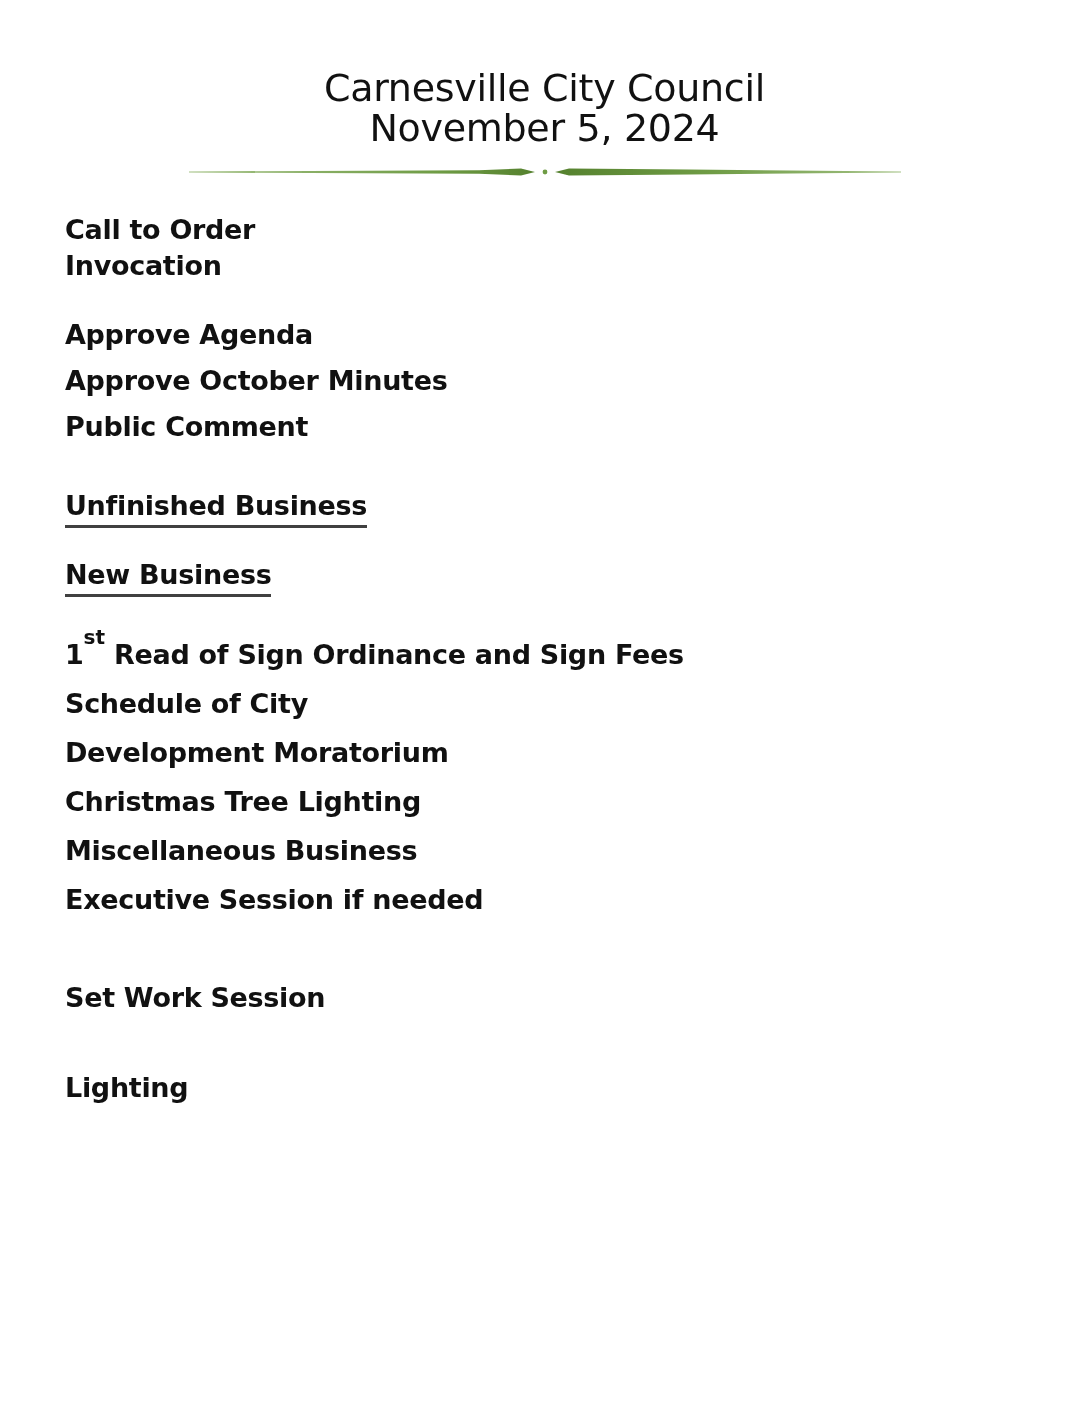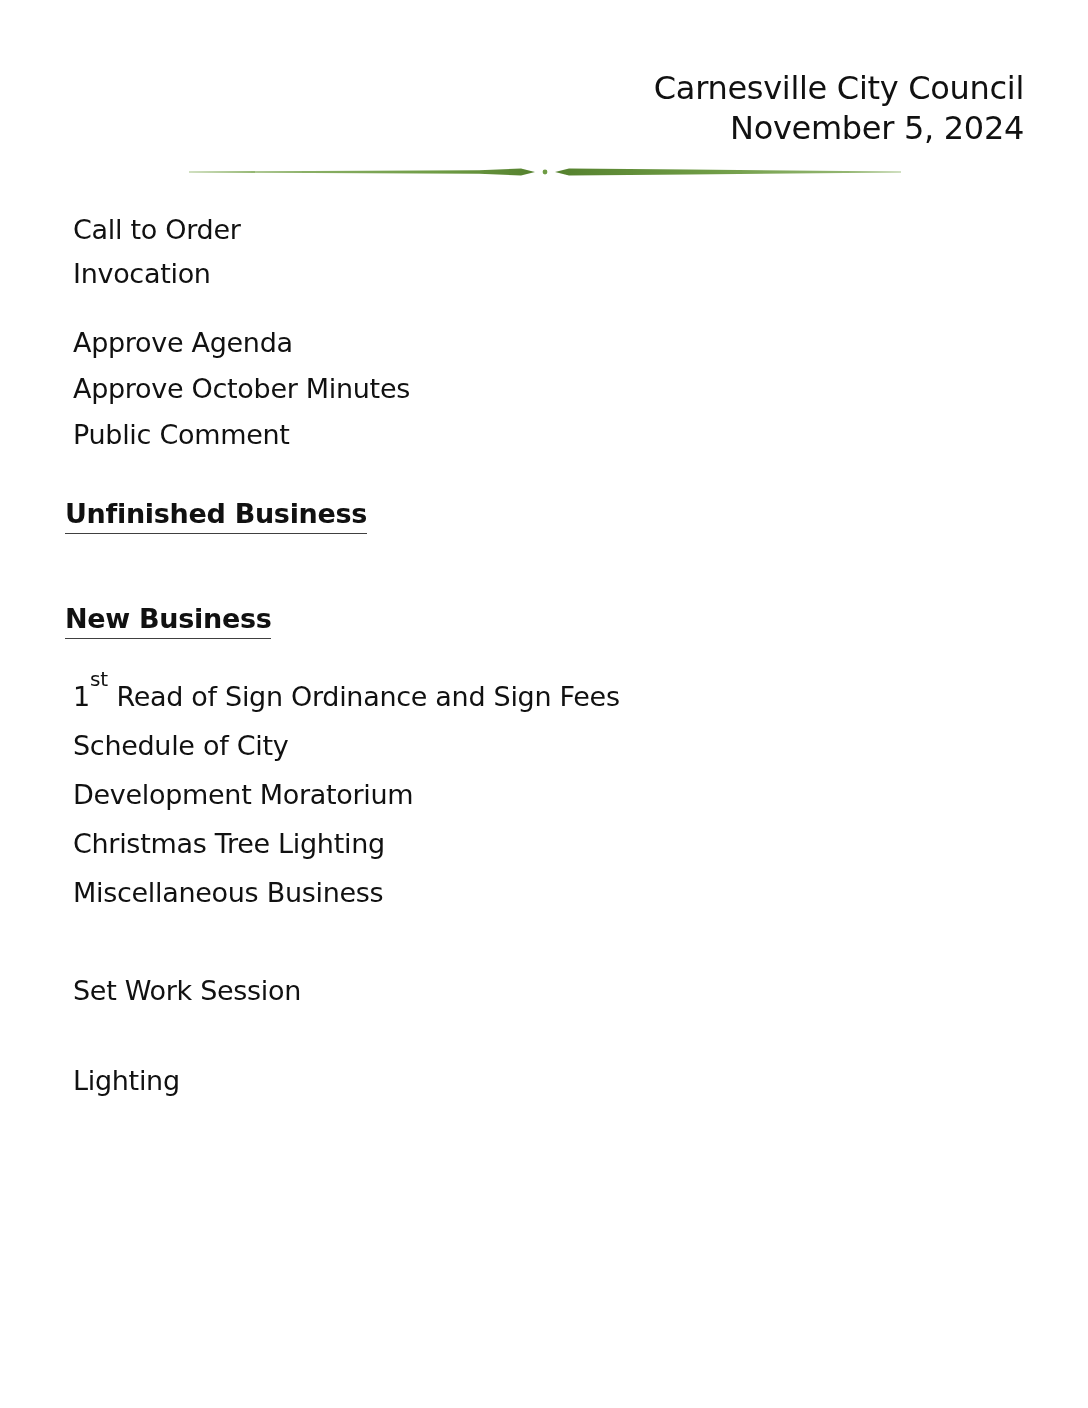--- a/index.html
+++ b/index.html
@@ -14,53 +14,54 @@
     margin: 0 auto;
     background: #ffffff;
     color: #111111;
     font-family: "DejaVu Sans", "Liberation Sans", sans-serif;
     box-sizing: border-box;
     padding: 68px 64px 0 65px;
     overflow: hidden;
     letter-spacing: -0.3px;
   }
   .doc-title {
-    text-align: right;
-    font-size: 32px;
+    text-align: center;
+    font-size: 38px;
     line-height: 40px;
     font-weight: 400;
   }
   .divider-wrap {
     width: 712px;
     height: 14px;
     margin: 16px auto 0 auto;
   }
   .body-text {
     font-size: 27px;
   }
   .line {
     line-height: 36px;
-    margin: 8px;
+    margin: 0;
+    font-weight: bold;
   }
   .mt-34 { margin-top: 34px; }
   .mt-33 { margin-top: 33px; }
   .mt-32 { margin-top: 32px; }
   .mt-43 { margin-top: 43px; }
-  .mt-69 { margin-top: 67px; text-decoration: underline; }
+  .mt-69 { margin-top: 29px; text-decoration: underline; }
   .mt-62 { margin-top: 62px; }
   .mt-54 { margin-top: 54px; }
   .gap-10 { margin-top: 10px; }
   .gap-13 { margin-top: 13px; }
   .section-heading {
     font-weight: 700;
     line-height: 36px;
   }
   .section-heading .u {
     display: inline-block;
-    border-bottom: 1px solid #404040;
+    border-bottom: 3px solid #404040;
     padding-bottom: 1px;
   }
   sup.ord {
     font-size: 20px;
     position: relative;
     top: -10px;
     letter-spacing: 0;
   }
 </style>
 </head>
@@ -108,20 +109,21 @@
 
     <div class="section-heading mt-69">
       <span class="u">New Business</span>
     </div>
 
     <div class="line mt-32"><span>1</span><sup class="ord">st</sup><span> Read of Sign Ordinance and Sign Fees</span></div>
     <div class="line gap-13">Schedule of City</div>
     <div class="line gap-13">Development Moratorium</div>
     <div class="line gap-13">Christmas Tree Lighting</div>
     <div class="line gap-13">Miscellaneous Business</div>
+    <div class="line gap-13">Executive Session if needed</div>
 
     <div class="line mt-62">Set Work Session</div>
 
     <div class="line mt-54">Lighting</div>
 
   </main>
 
 </div>
 
 </body></html>

